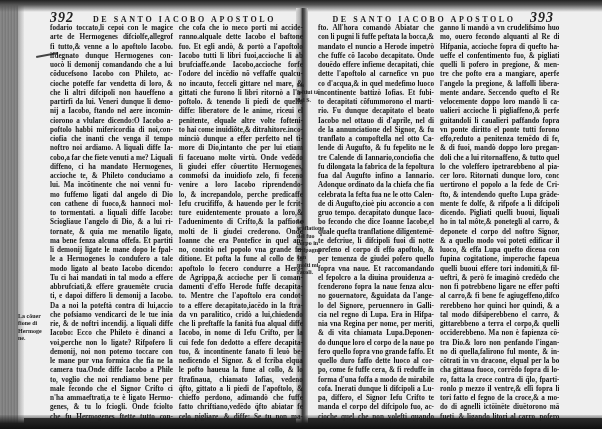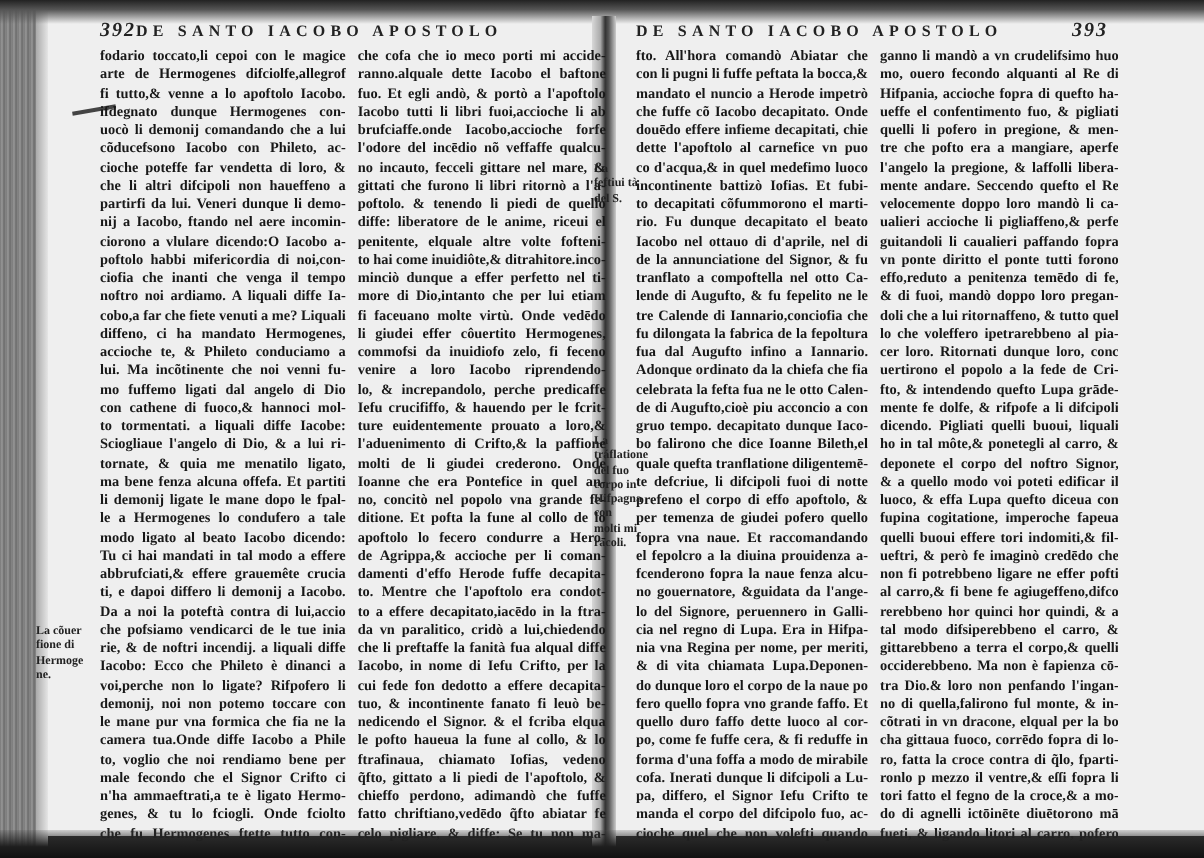--- a/index.html
+++ b/index.html
@@ -36,22 +36,22 @@
   .page {
     position: absolute; top: 10px;
   }
   .page-left { left: 50px; width: 245px; }
   .page-right { left: 318px; width: 236px; }
   .running-head {
     display: flex; justify-content: space-between; align-items: baseline;
     font-size: 8px; letter-spacing: 2.6px; height: 12px;
     font-weight: bold; color: #222;
   }
-  .running-head .num { font-size: 10px; letter-spacing: 1px; font-style: italic; }
-  .running-head .title { flex: 1; text-align: left; }
+  .running-head .num { font-size: 14px; letter-spacing: 1px; font-style: italic; }
+  .running-head .title { flex: 1; text-align: center; }
   .cols {
     display: flex; gap: 6px; margin-top: 2px;
   }
   .col {
     flex: 1; font-size: 7.2px; line-height: 9.25px; text-align: justify;
     color: #181818; font-weight: bold;
   }
   .col .line { display: block; white-space: nowrap; overflow: hidden; text-align: justify; text-align-last: justify; }
   .marginal {
     position: absolute; font-size: 6px; line-height: 7.3px; color: #222; font-weight: bold;
@@ -197,21 +197,21 @@
         <span class="line">de la annunciatione del Signor, &amp; fu</span>
         <span class="line">tranflato a compoftella nel otto Ca-</span>
         <span class="line">lende di Augufto, &amp; fu fepelito ne le</span>
         <span class="line">tre Calende di Iannario,conciofia che</span>
         <span class="line">fu dilongata la fabrica de la fepoltura</span>
         <span class="line">fua dal Augufto infino a Iannario.</span>
         <span class="line">Adonque ordinato da la chiefa che fia</span>
         <span class="line">celebrata la fefta fua ne le otto Calen-</span>
         <span class="line">de di Augufto,cioè piu acconcio a con</span>
         <span class="line">gruo tempo. decapitato dunque Iaco-</span>
-        <span class="line">bo falirono che dice Ioanne Bileth,el</span>
+        <span class="line">bo fecondo che dice Ioanne Iacobe,el</span>
         <span class="line">quale quefta tranflatione diligentemē-</span>
         <span class="line">te defcriue, li difcipoli fuoi di notte</span>
         <span class="line">prefeno el corpo di effo apoftolo, &amp;</span>
         <span class="line">per temenza de giudei pofero quello</span>
         <span class="line">fopra vna naue. Et raccomandando</span>
         <span class="line">el fepolcro a la diuina prouidenza a-</span>
         <span class="line">fcenderono fopra la naue fenza alcu-</span>
         <span class="line">no gouernatore, &amp;guidata da l'ange-</span>
         <span class="line">lo del Signore, peruennero in Galli-</span>
         <span class="line">cia nel regno di Lupa. Era in Hifpa-</span>

